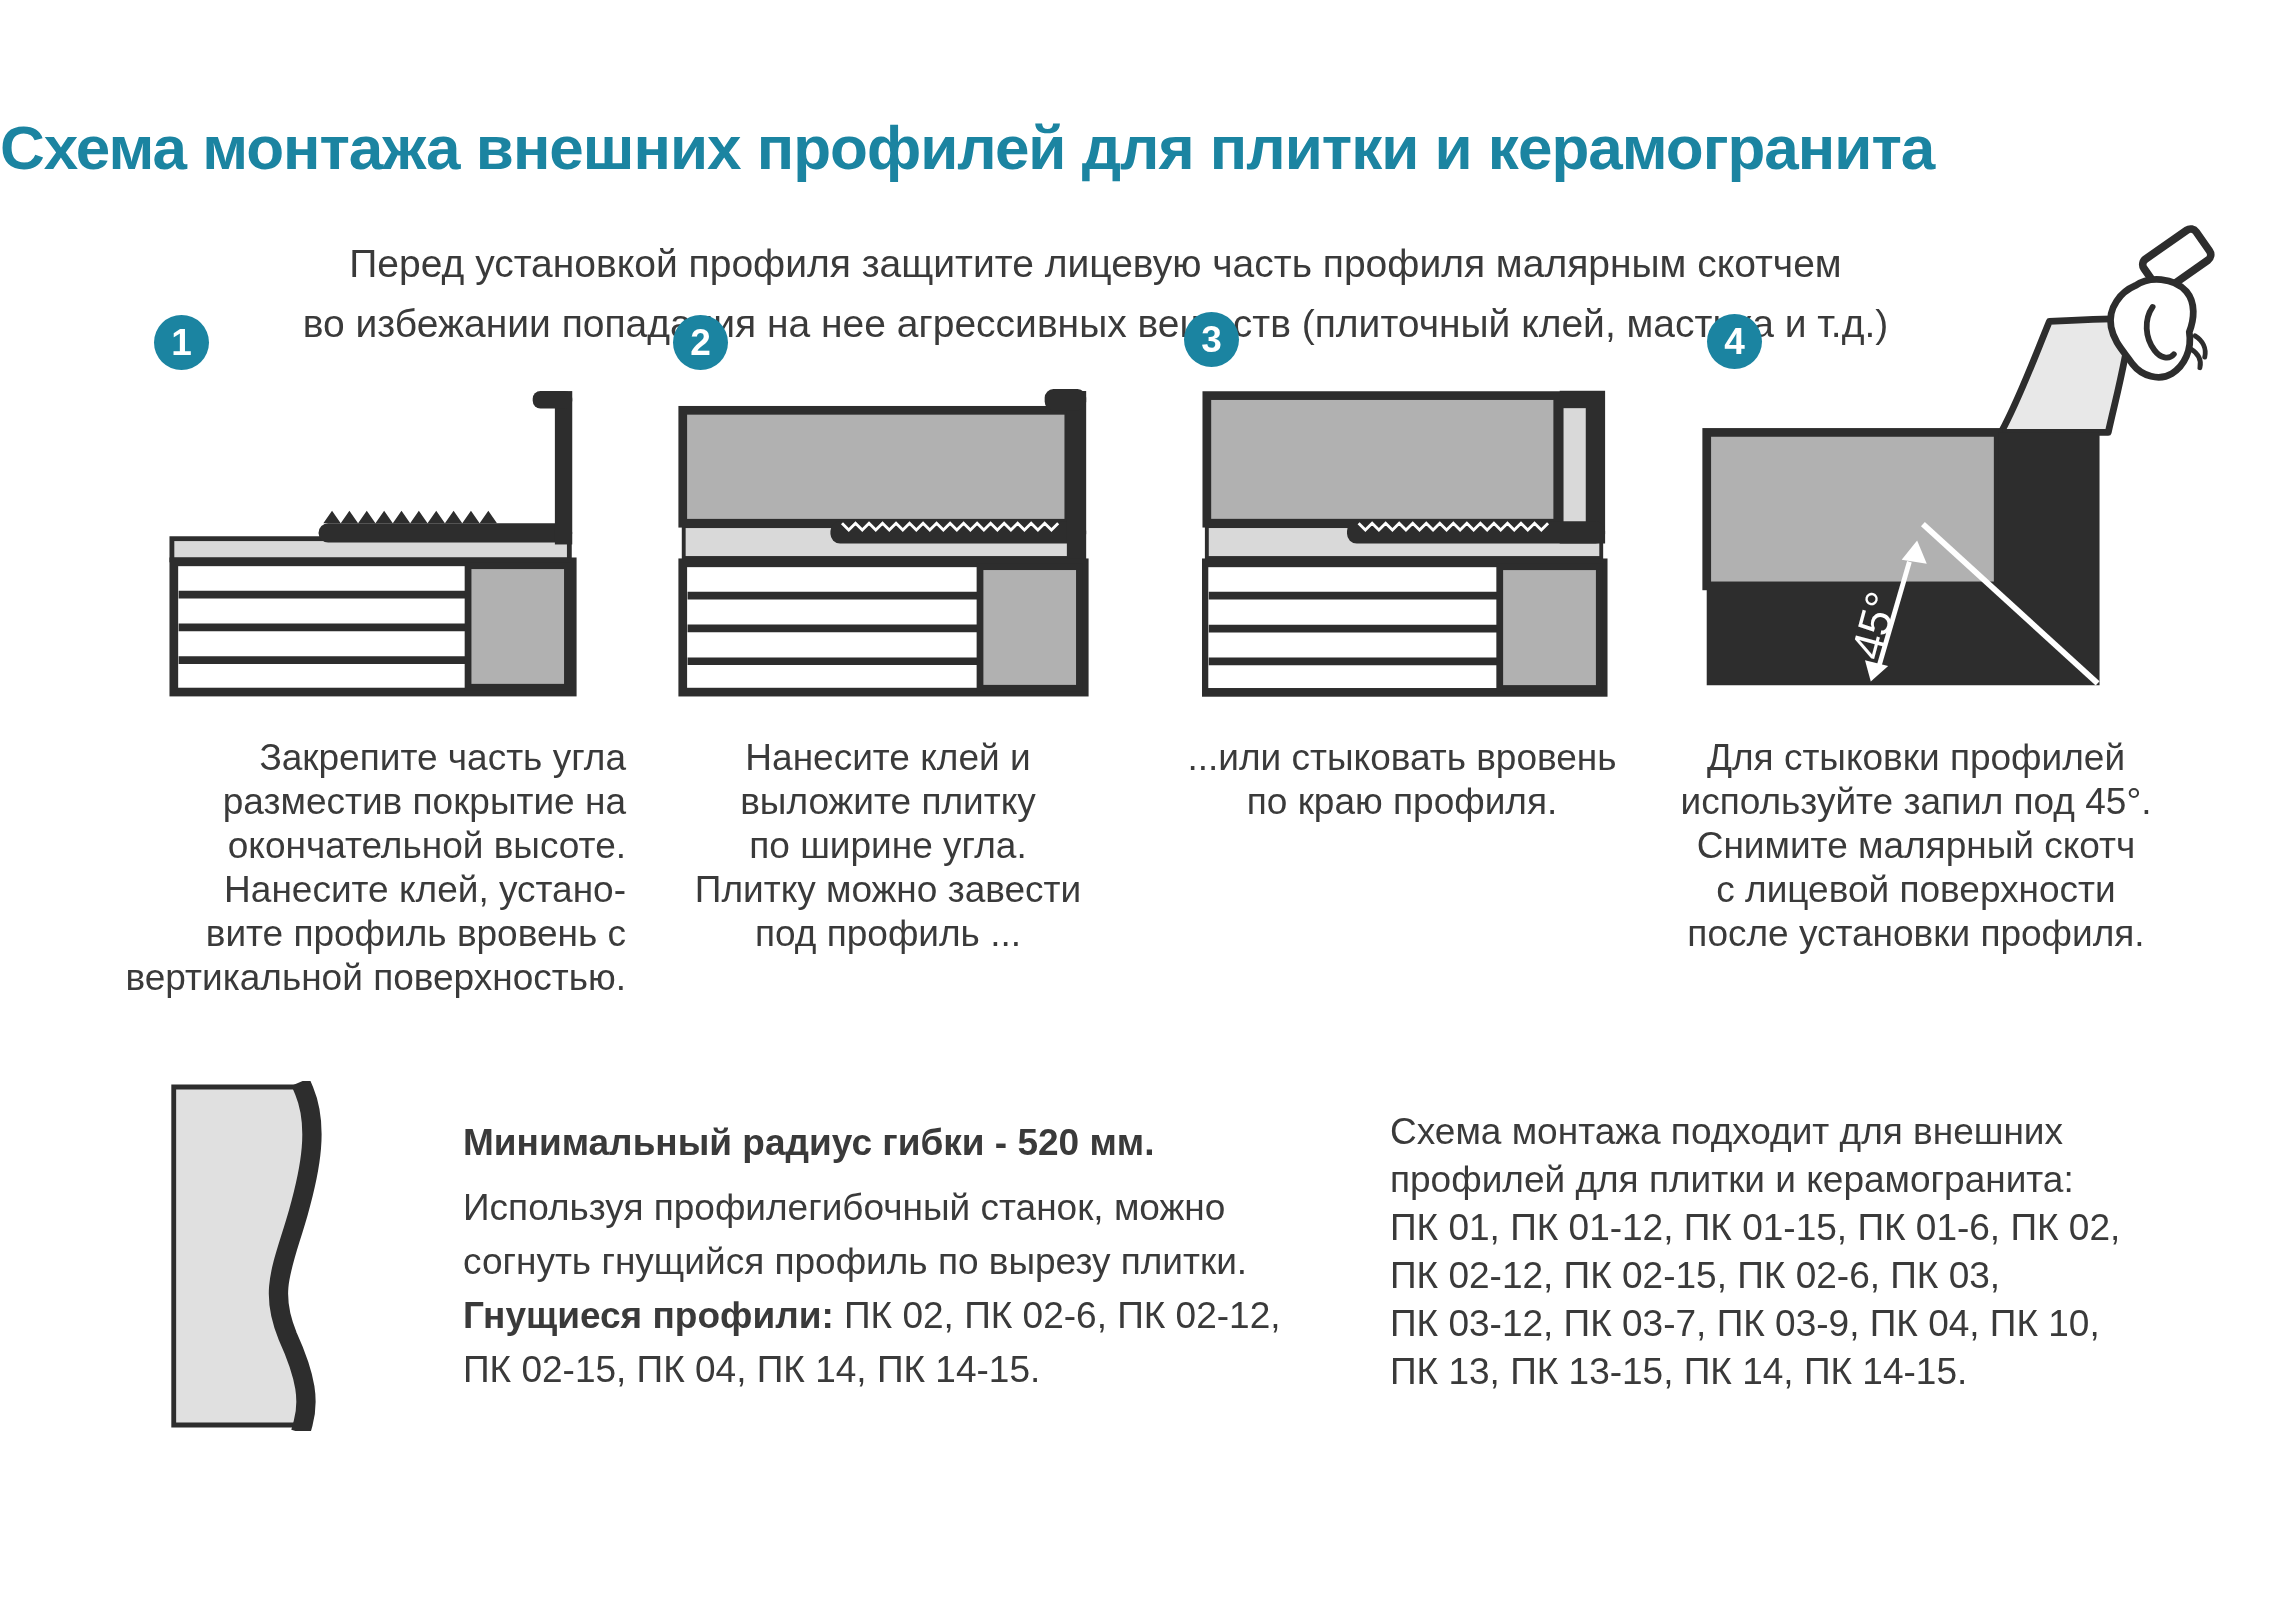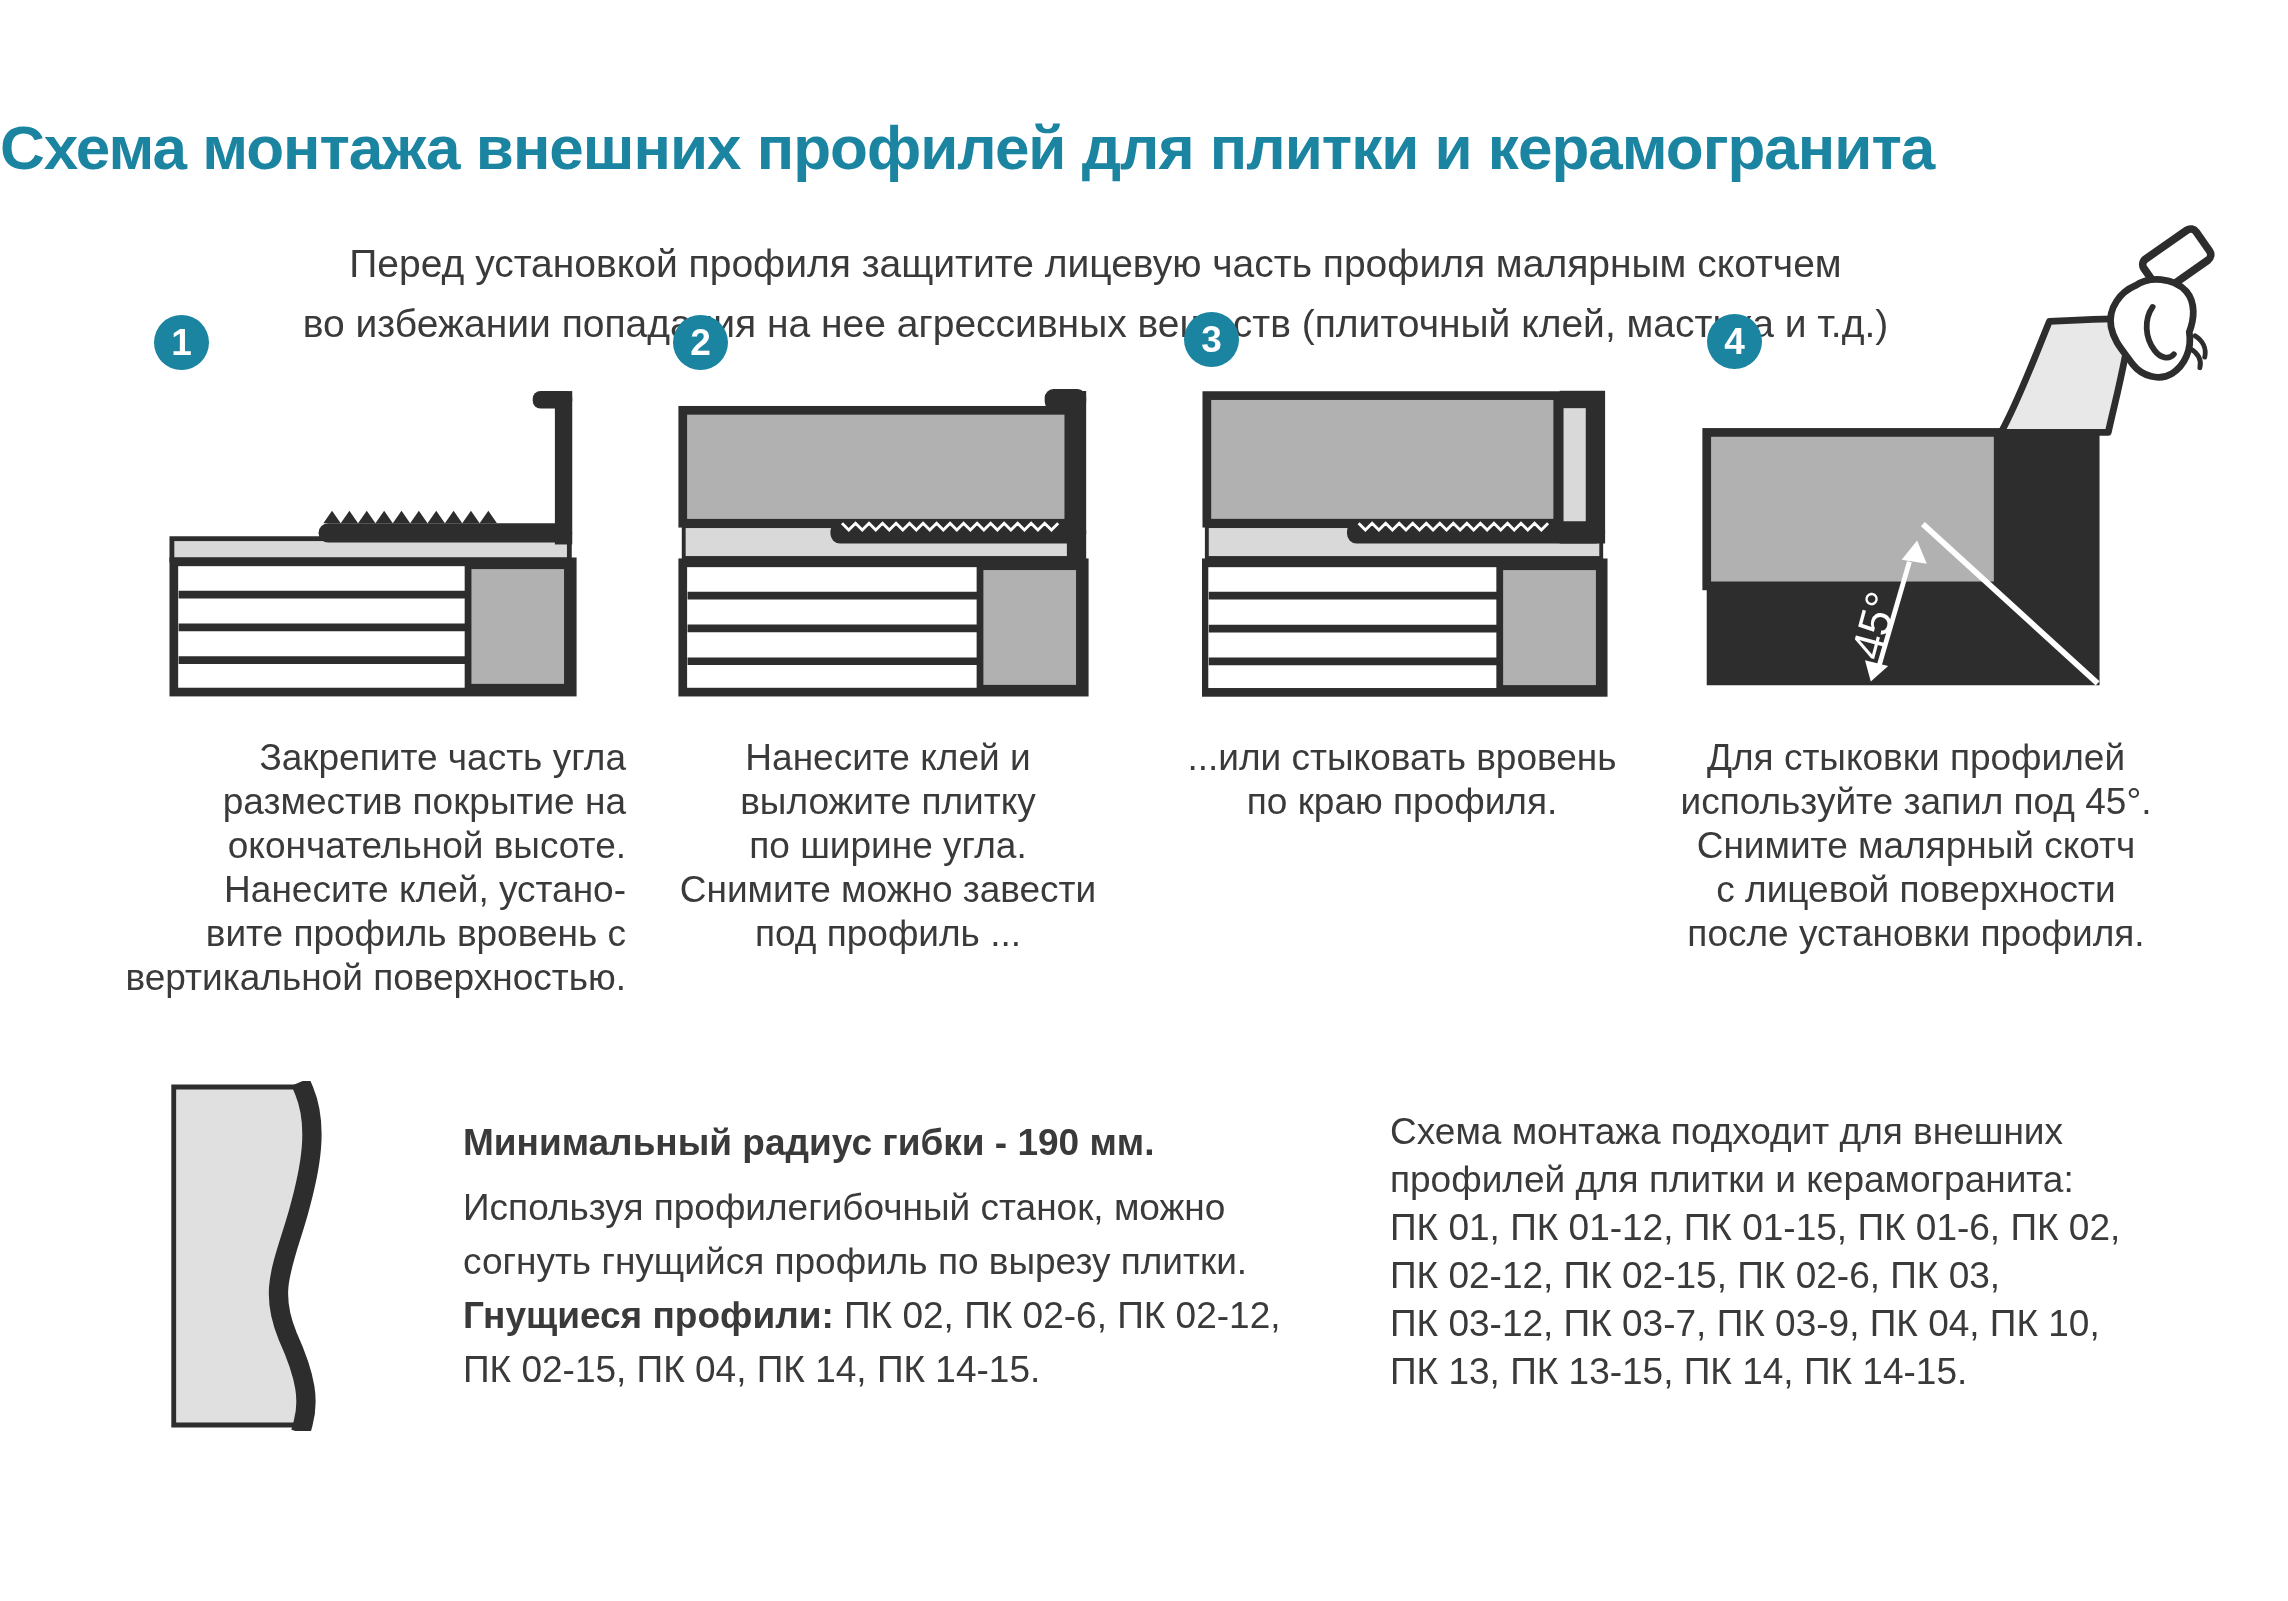--- a/index.html
+++ b/index.html
@@ -147,37 +147,37 @@
 
   <div class="abs caption pre" style="left:124px;width:502px;text-align:right;">Закрепите часть угла
 разместив покрытие на
 окончательной высоте.
 Нанесите клей, устано-
 вите профиль вровень с
 вертикальной поверхностью.</div>
   <div class="abs caption pre" style="left:637px;width:502px;">Нанесите клей и
 выложите плитку
 по ширине угла.
-Снимите можно завести
+Плитку можно завести
 под профиль ...</div>
   <div class="abs caption pre" style="left:1151px;width:502px;">...или стыковать вровень
 по краю профиля.</div>
   <div class="abs caption pre" style="left:1665px;width:502px;">Для стыковки профилей
 используйте запил под 45°.
 Снимите малярный скотч
 с лицевой поверхности
 после установки профиля.</div>
 
   <svg class="abs" style="left:166px;top:1081px;" width="198" height="350" viewBox="0 0 205 362">
     <path class="f-prof s-dark" stroke-width="5" d="M8,6 L146,6 C162,44 153,90 140,136 C124,192 109,216 129,264 C149,309 151,334 145,356 L8,356 Z"></path>
     <path class="nofill s-dark" stroke-width="20" stroke-linecap="square" d="M143,10 C158,46 150,90 137,136 C121,192 106,216 126,264 C146,308 148,332 142,354"></path>
   </svg>
 
   <div class="abs" style="left:463px;top:1089px;width:917px;">
-    <p class="b-bold" style="margin-top:33px;">Минимальный радиус гибки - 190 мм.</p>
+    <p class="b-bold" style="margin-top:33px;">Минимальный радиус гибки - 520 мм.</p>
     <p class="b-body pre" style="margin-top:17.4px;">Используя профилегибочный станок, можно
 согнуть гнущийся профиль по вырезу плитки.</p>
     <p class="b-body pre" style="margin-top:0;"><span class="bold">Гнущиеся профили:</span><span> ПК 02, ПК 02-6, ПК 02-12,
 ПК 02-15, ПК 04, ПК 14, ПК 14-15.</span></p>
   </div>
 
   <div class="abs compat pre">Схема монтажа подходит для внешних
 профилей для плитки и керамогранита:
 ПК 01, ПК 01-12, ПК 01-15, ПК 01-6, ПК 02,
 ПК 02-12, ПК 02-15, ПК 02-6, ПК 03,

